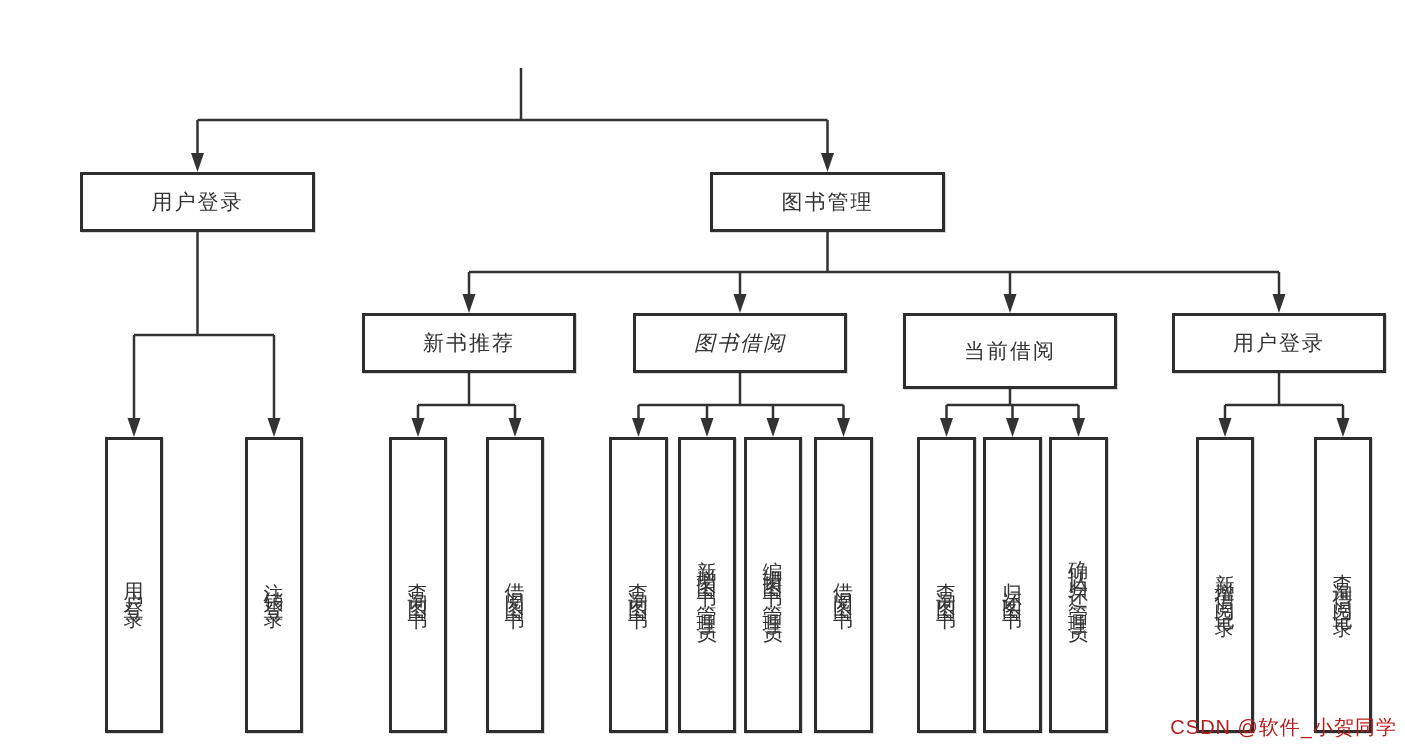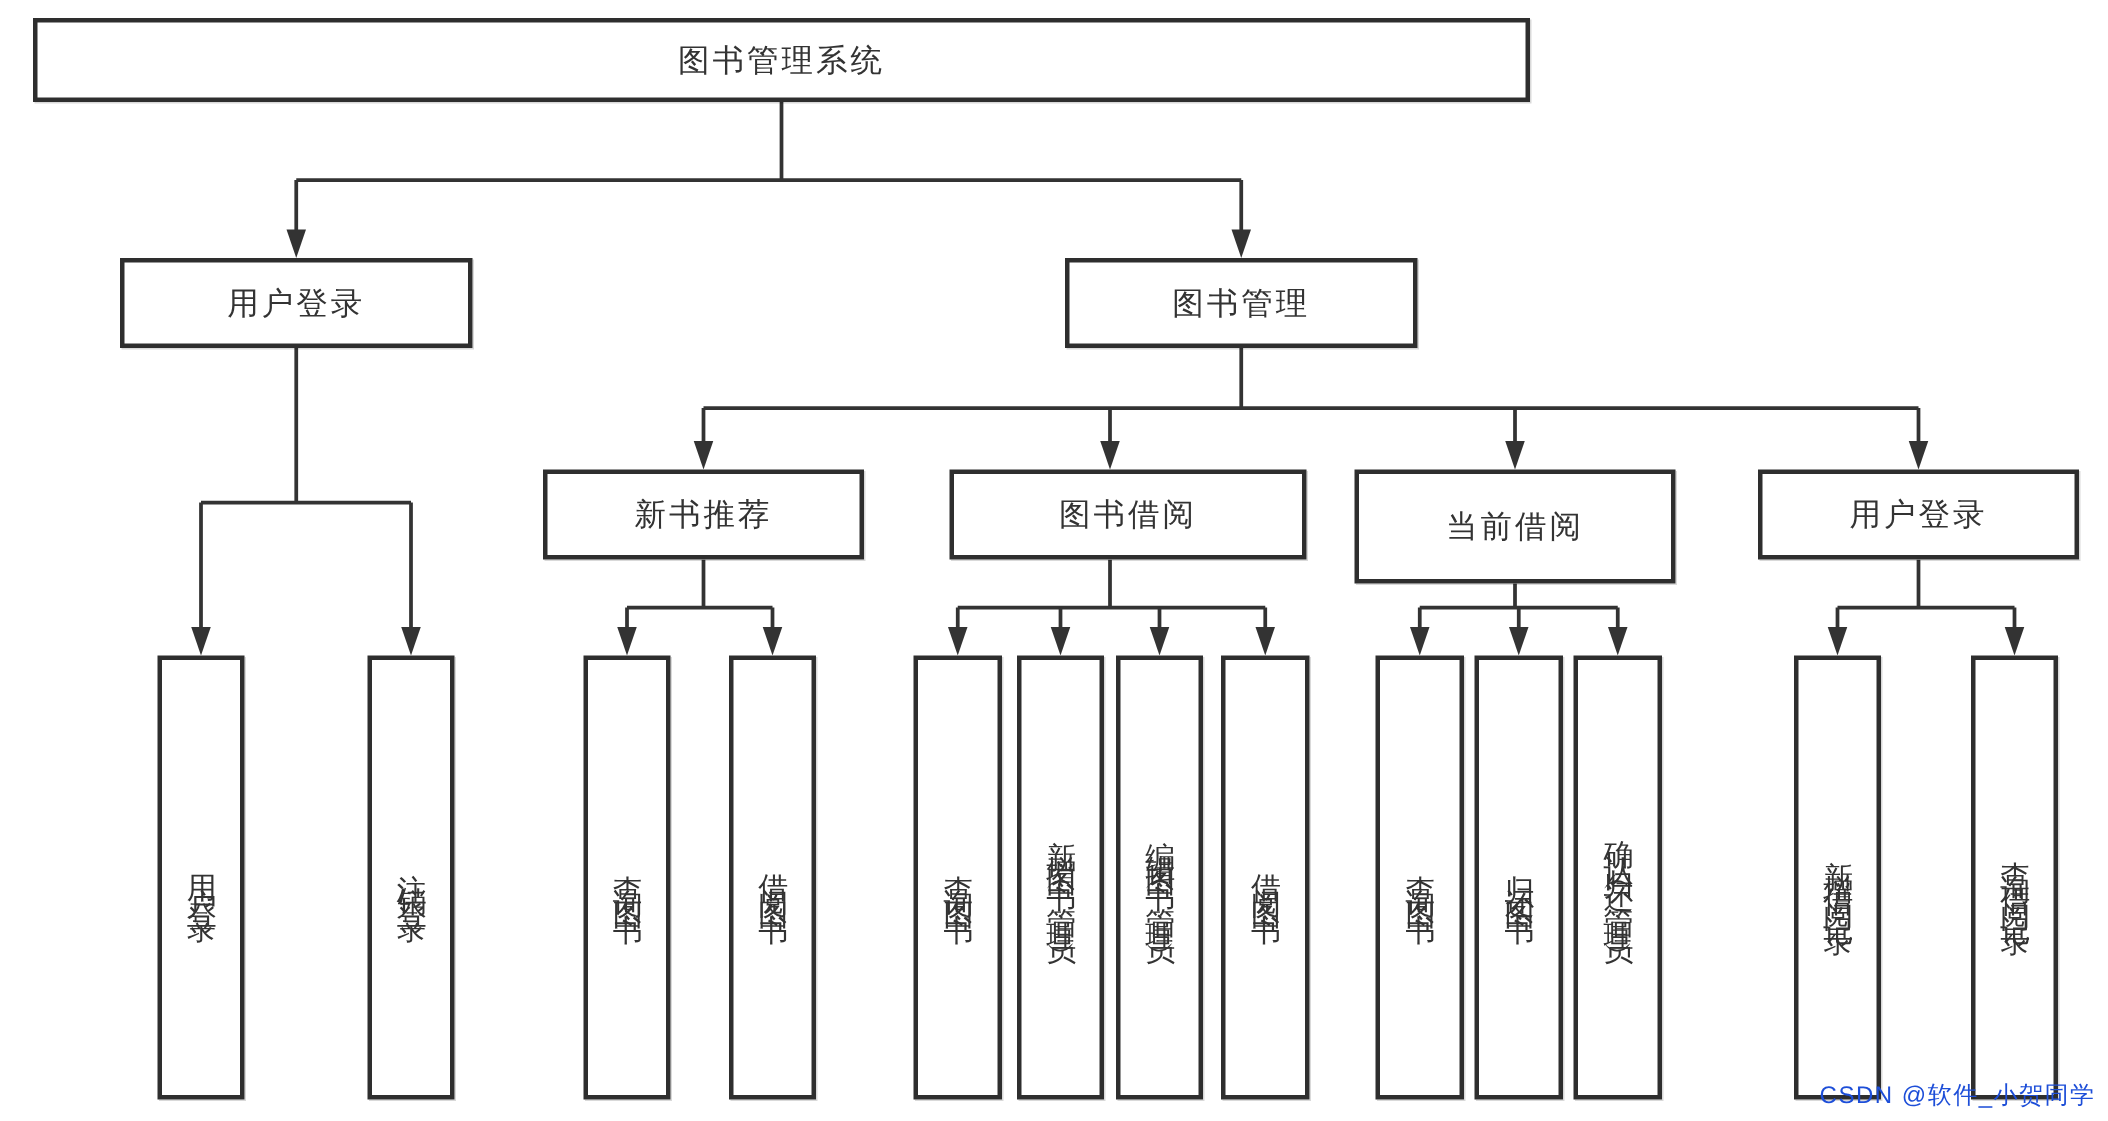--- a/index.html
+++ b/index.html
@@ -40,23 +40,23 @@
     font-size: 20px;
     letter-spacing: 9px;
     line-height: 1;
     color: #333333;
     white-space: nowrap;
   }
   .watermark {
     position: absolute;
     right: 8px;
     bottom: 6px;
-    font-size: 16px;
+    font-size: 20px;
     letter-spacing: 1px;
-    color: #1d4ed8;
+    color: #b91c1c;
     z-index: 5;
     white-space: nowrap;
   }
 </style>
 </head>
 <body>
 
 <div id="stage">
 
   <svg id="connectors" viewBox="0 0 1405 747" xmlns="http://www.w3.org/2000/svg">
@@ -107,35 +107,32 @@
       <line x1="1012.5" y1="405" x2="1012.5" y2="425" stroke="#333333" stroke-width="2.5"></line>
       <polygon points="1006,418 1019,418 1012.5,437" fill="#333333"></polygon>
       <line x1="1078.5" y1="405" x2="1078.5" y2="425" stroke="#333333" stroke-width="2.5"></line>
       <polygon points="1072,418 1085,418 1078.5,437" fill="#333333"></polygon>
       <line x1="1225" y1="405" x2="1225" y2="425" stroke="#333333" stroke-width="2.5"></line>
       <polygon points="1218.5,418 1231.5,418 1225,437" fill="#333333"></polygon>
       <line x1="1343" y1="405" x2="1343" y2="425" stroke="#333333" stroke-width="2.5"></line>
       <polygon points="1336.5,418 1349.5,418 1343,437" fill="#333333"></polygon>
     </svg>
 
-  <div class="box h" style="left:22px; top:12px; width:998px; height:56px;">
-    <span>图书管理系统</span>
-  </div>
 
   <div class="box h" style="left:80px; top:172px; width:235px; height:60px;">
     <span>用户登录</span>
   </div>
   <div class="box h" style="left:362px; top:313px; width:214px; height:60px;">
     <span>新书推荐</span>
   </div>
 
   <div class="box h" style="left:710px; top:172px; width:235px; height:60px;">
     <span>图书管理</span>
   </div>
-  <div class="box h" style="left:633px; top:313px; width:238px; height:60px;">
+  <div class="box h" style="left:633px; top:313px; width:214px; height:60px;font-style:italic;">
     <span>图书借阅</span>
   </div>
   <div class="box h" style="left:903px; top:313px; width:214px; height:76px;">
     <span>当前借阅</span>
   </div>
   <div class="box h" style="left:1172px; top:313px; width:214px; height:60px;">
     <span>用户登录</span>
   </div>
 
   <div class="box leaf" style="left:105px; top:437px; width:58px; height:296px;">

